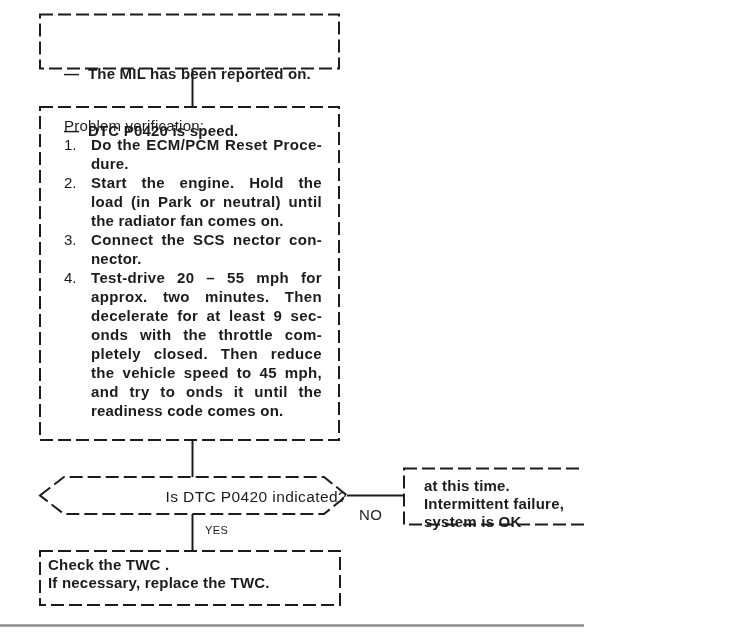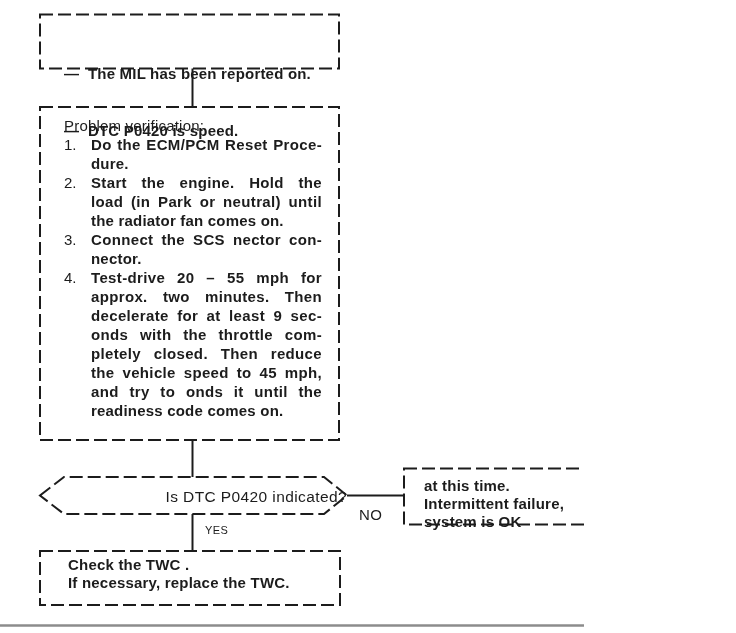--- a/index.html
+++ b/index.html
@@ -27,21 +27,21 @@
   .ln { height: 19px; white-space: nowrap; letter-spacing: 0.2px; font-weight: bold; }
   .ln.j { text-align: justify; text-align-last: justify; letter-spacing: 0.35px; white-space: normal; }
 
   
   .decision-label { left: 40px; top: 488px; width: 307px; text-align: right; font-size: 15.5px; letter-spacing: 0.4px; }
   .no-label  { left: 359px; top: 458px; font-size: 15px; letter-spacing: 0.4px; margin-top: 48px; }
   .yes-label { left: 205px; top: 524px; font-size: 11px; letter-spacing: 0.4px; }
 
   
   .no-box-text  { left: 424px; top: 477px; line-height: 18px; font-weight: bold; letter-spacing: 0.2px; }
-  .yes-box-text { left: 68px;  top: 556px; line-height: 18px; font-weight: bold; letter-spacing: 0.2px; }
+  .yes-box-text { left: 48px;  top: 556px; line-height: 18px; font-weight: bold; letter-spacing: 0.2px; }
 </style>
 </head>
 <body>
 
 <div class="stage">
 
   <svg width="736" height="633" viewBox="0 0 736 633">
 
     <rect x="40" y="14.5" width="299" height="54" fill="none" stroke="#1c1c1c" stroke-width="2" stroke-dasharray="13 5"></rect>
 

